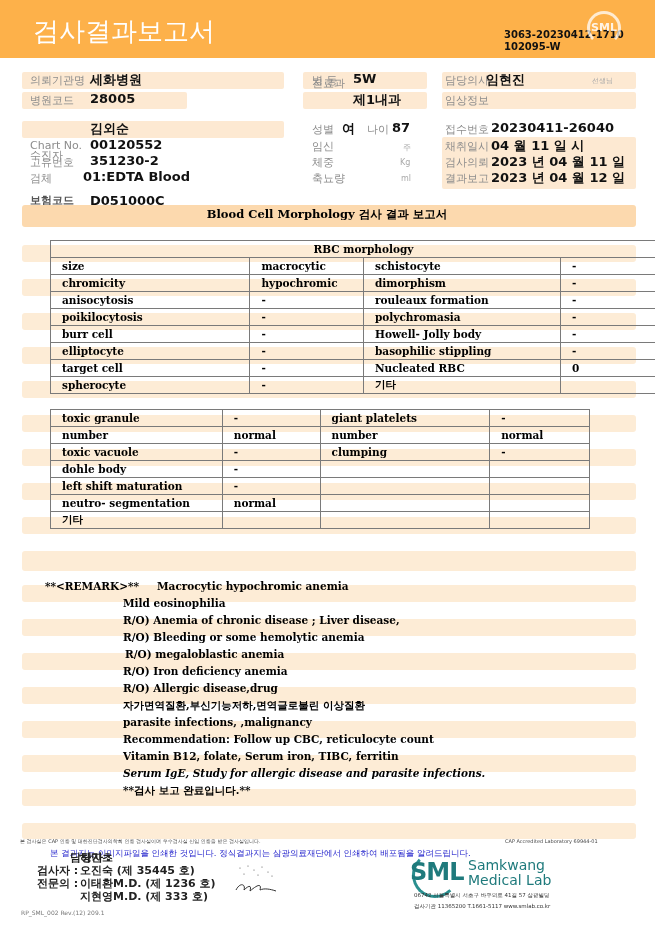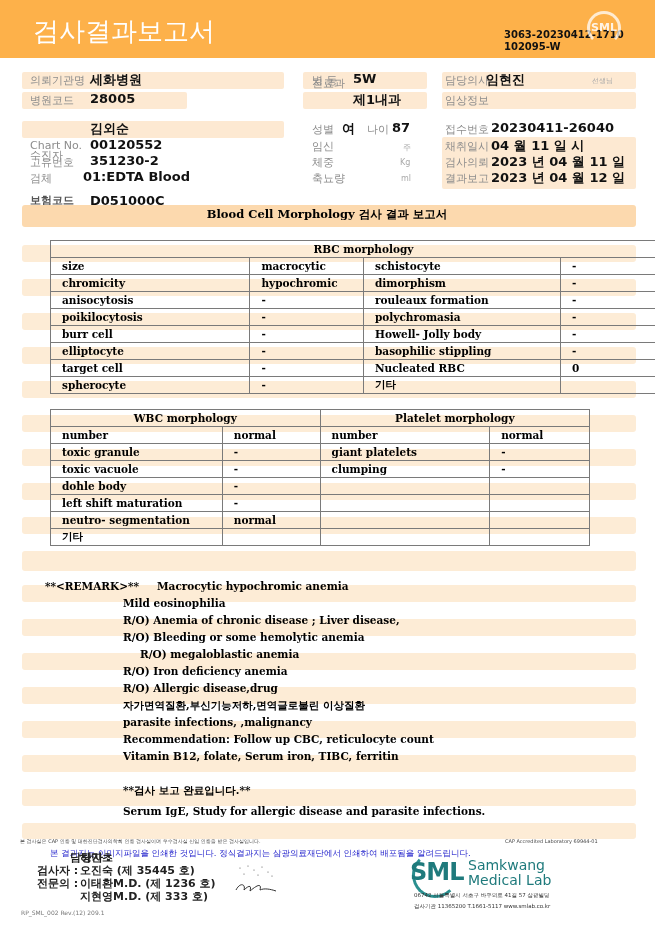--- a/index.html
+++ b/index.html
@@ -201,35 +201,31 @@
   </table>
 
 <table class="morph" style="left:50px;top:409px;width:540px;">
   <colgroup>
       <col style="width:172px">
       <col style="width:98px">
       <col style="width:170px">
       <col style="width:100px">
     </colgroup>
   <tbody>
-      <tr>
-    <th colspan="2">WBC morphology</th>
-    <th colspan="2">Platelet morphology</th>
-  </tr>
+  <tr>
+        <td>toxic granule</td>
+        <td>-</td>
+        <td>giant platelets</td>
+        <td>-</td>
+      </tr>
   <tr>
         <td>number</td>
         <td>normal</td>
         <td>number</td>
         <td>normal</td>
-      </tr>
-  <tr>
-        <td>toxic granule</td>
-        <td>-</td>
-        <td>giant platelets</td>
-        <td>-</td>
       </tr>
   <tr>
         <td>toxic vacuole</td>
         <td>-</td>
         <td>clumping</td>
         <td>-</td>
       </tr>
   <tr>
         <td>dohle body</td>
         <td>-</td>
@@ -255,28 +251,28 @@
         <td></td>
       </tr>
 </tbody>
   </table>
 
 <div class="remark" style="left:45px;top:580px;">**&lt;REMARK&gt;**</div>
 <div class="remark" style="left:157px;top:580px;">Macrocytic hypochromic anemia</div>
 <div class="remark" style="left:123px;top:597px;">Mild eosinophilia</div>
 <div class="remark" style="left:123px;top:614px;">R/O) Anemia of chronic disease ; Liver disease,</div>
 <div class="remark" style="left:123px;top:631px;">R/O) Bleeding or some hemolytic anemia</div>
-<div class="remark" style="left:140px;top:648px;text-align:center;">R/O) megaloblastic anemia</div>
+<div class="remark" style="left:125px;top:648px;text-align:center;">R/O) megaloblastic anemia</div>
 <div class="remark" style="left:123px;top:665px;">R/O) Iron deficiency anemia</div>
 <div class="remark" style="left:123px;top:682px;">R/O) Allergic disease,drug</div>
 <div class="remark" style="left:123px;top:699px;">자가면역질환,부신기능저하,면역글로불린 이상질환</div>
 <div class="remark" style="left:123px;top:716px;">parasite infections, ,malignancy</div>
 <div class="remark" style="left:123px;top:733px;">Recommendation: Follow up CBC, reticulocyte count</div>
 <div class="remark" style="left:123px;top:750px;">Vitamin B12, folate, Serum iron, TIBC, ferritin</div>
-<div class="remark" style="left:123px;top:805px;">Serum IgE, Study for allergic disease and parasite infections.</div>
+<div class="remark" style="left:123px;top:767px;font-style:italic;">Serum IgE, Study for allergic disease and parasite infections.</div>
 <div class="remark" style="left:123px;top:784px;">**검사  보고  완료입니다.**</div>
 
 <div class="fine" style="left:20px;top:838px;">본 검사실은 CAP 인증 및 대한진단검사의학회 인증 검사실이며 우수검사실 신임 인증을 받은 검사실입니다.</div>
 <div class="fine" style="left:505px;top:838px;">CAP Accredited Laboratory 69944-01</div>
 <div class="notice">본 결과지는 이미지파일을 인쇄한 것입니다. 정식결과지는 삼광의료재단에서 인쇄하여 배포됨을 알려드립니다.</div>
 
 <div class="staff" style="left:37px;top:851px;margin-left:33px;">담당자 :</div>
 <div class="staff" style="left:80px;top:851px;">하민초</div>
 <div class="staff" style="left:37px;top:864px;">검사자 :</div>
 <div class="staff" style="left:80px;top:864px;">오진숙 (제 35445 호)</div>

